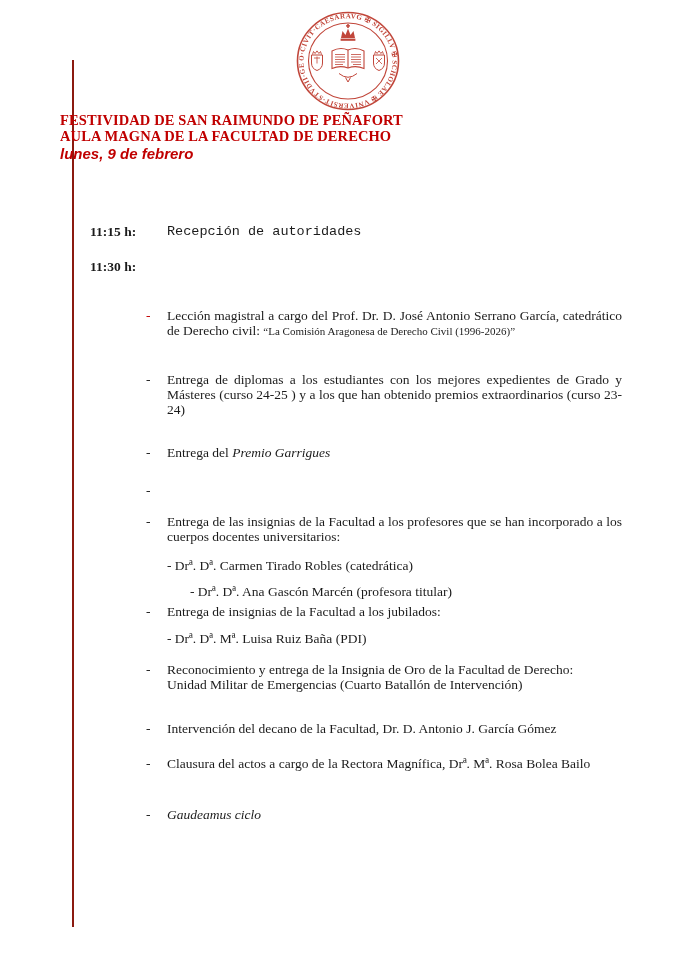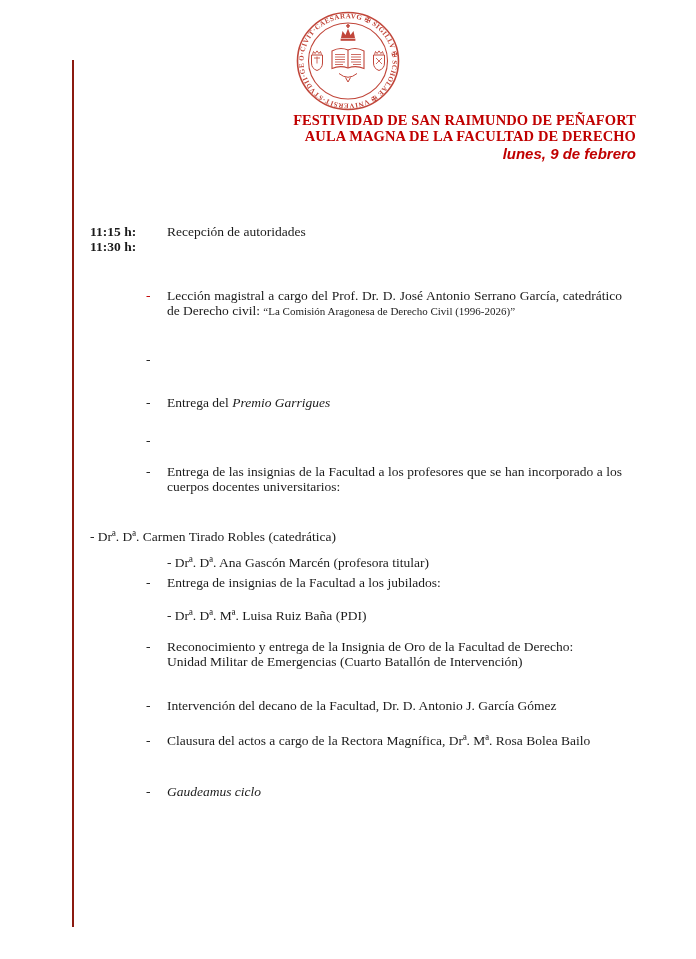--- a/index.html
+++ b/index.html
@@ -26,21 +26,21 @@
   }
   .seal-wrap{
     position:absolute;
     left:296px;top:11px;
     width:104px;height:100px;
   }
   .header-block{
     position:absolute;
     left:60px;top:112px;
     width:576px;
-    text-align:right;
+    text-align:left;
   }
   .title-line{
     font-weight:bold;
     font-size:14.5px;
     line-height:16px;
     color:var(--accent);
     letter-spacing:0.1px;
   }
   .date-line{
     font-family:"Liberation Sans", sans-serif;
@@ -52,27 +52,27 @@
     color:var(--accent);
   }
   .content{
     position:absolute;
     left:90px;top:224px;
     width:532px;
     font-size:13.5px;
     line-height:15px;
   }
   .sched-row{display:flex;}
-  .sched-row + .sched-row{}
+  .sched-row + .sched-row{margin-top:20px;}
   .sched-time{
     width:77px;
     flex:0 0 77px;
     font-weight:bold;
   }
-  .sched-text{flex:1;}
+  .sched-text{flex:1;font-family:Liberation Mono, monospace;}
   .prog-item{display:flex;}
   .dash{
     width:21px;
     flex:0 0 21px;
     margin-left:56px;
   }
   .dash.red{color:var(--accent);}
   .item-text{flex:1;}
   .item-text.justify{text-align:justify;}
   .item-text .italic{font-style:italic;}
@@ -147,45 +147,46 @@
           <span class="sched-time">11:30 h:</span>
         </div>
       </div>
     <div>
         <div class="prog-item" style="margin-top: 34px;">
           <span class="dash red">-</span>
           <div class="item-text justify"><span>Lección magistral a cargo del Prof. Dr. D. José Antonio Serrano García, catedrático de Derecho civil: </span><span class="small">“La Comisión Aragonesa de Derecho Civil (1996-2026)”</span></div>
         </div>
         <div class="prog-item" style="margin-top: 33px;">
           <span class="dash">-</span>
+          <div class="item-text justify"><span>Entrega de diplomas a los estudiantes con los mejores expedientes de Grado y Másteres (curso 24-25 ) y a los que han obtenido premios extraordinarios (curso 23-24)</span></div>
         </div>
         <div class="prog-item" style="margin-top: 28px;">
           <span class="dash">-</span>
           <div class="item-text"><span>Entrega del </span><span class="italic">Premio Garrigues</span></div>
         </div>
         <div class="prog-item" style="margin-top: 23px;">
           <span class="dash">-</span>
         </div>
         <div class="prog-item" style="margin-top: 16px;">
           <span class="dash">-</span>
           <div class="item-text justify"><span>Entrega de las insignias de la Facultad a los profesores que se han incorporado a los cuerpos docentes universitarios:</span></div>
         </div>
-        <div class="prog-item" style="margin-top: 14px; flex-direction: column;">
+        <div class="prog-item" style="margin-top: 14px;">
           <span class="dash"></span>
           <div class="item-text"><span>- Drª. Dª. Carmen Tirado Robles (catedrática)</span></div>
         </div>
-        <div class="prog-item" style="margin-top: 11px;">
+        <div class="prog-item" style="margin-top: 11px; gap: 23px;">
           <span class="dash"></span>
           <div class="item-text"><span>- Drª. Dª. Ana Gascón Marcén (profesora titular)</span></div>
         </div>
         <div class="prog-item" style="margin-top: 5px;">
           <span class="dash">-</span>
           <div class="item-text"><span>Entrega de insignias de la Facultad a los jubilados:</span></div>
         </div>
-        <div class="prog-item" style="margin-top: 18px;">
+        <div class="prog-item" style="margin-top: 12px;">
           <span class="dash"></span>
           <div class="item-text"><span>- Drª. Dª. Mª. Luisa Ruiz Baña (PDI)</span></div>
         </div>
         <div class="prog-item" style="margin-top: 16px;">
           <span class="dash">-</span>
           <div class="item-text"><span>Reconocimiento y entrega de la Insignia de Oro de la  Facultad de Derecho:</span></div>
         </div>
         <div class="prog-item" style="">
           <span class="dash"></span>
           <div class="item-text"><span>Unidad Militar de Emergencias (Cuarto Batallón de Intervención)</span></div>

